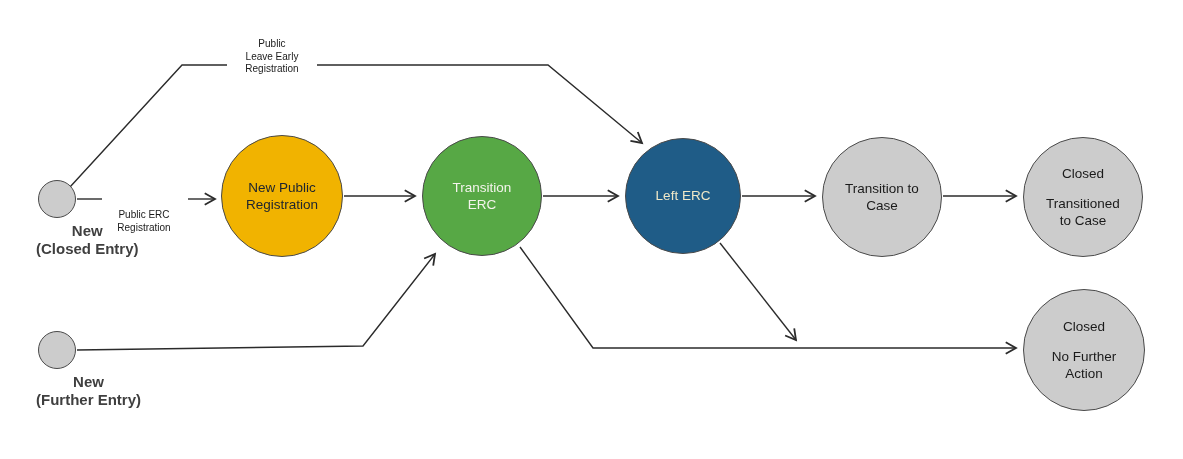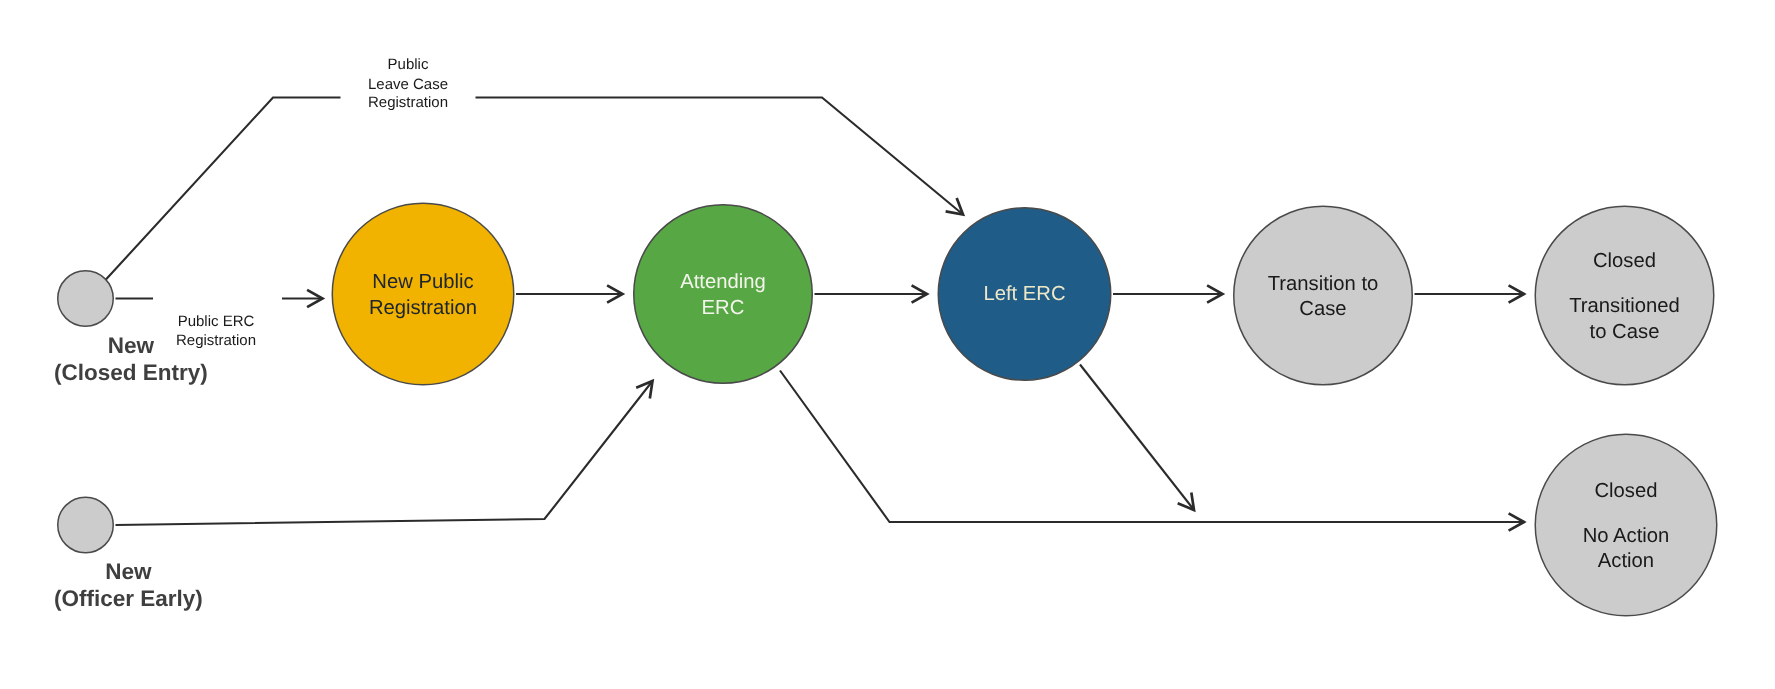--- a/index.html
+++ b/index.html
@@ -68,30 +68,30 @@
 
   <div class="node small" style="left:38px; top:180px; width:38px; height:38px;"></div>
   <div class="caption" style="left:36px; top:222px;">
     <div>New</div>
     <div>(Closed Entry)</div>
   </div>
 
   <div class="node small" style="left:38px; top:331px; width:38px; height:38px;"></div>
   <div class="caption" style="left:36px; top:373px;">
     <div>New</div>
-    <div>(Officer Early)</div>
+    <div>(Further Entry)</div>
   </div>
 
   <div class="node gold" style="left:221px; top:135px; width:122px; height:122px;">
     <div>New Public</div>
     <div>Registration</div>
   </div>
 
   <div class="node green" style="left:422px; top:136px; width:120px; height:120px;">
-    <div>Attending</div>
+    <div>Transition</div>
     <div>ERC</div>
   </div>
 
   <div class="node blue" style="left:625px; top:138px; width:116px; height:116px;">
     <div>Left ERC</div>
   </div>
 
   <div class="node gray" style="left:822px; top:137px; width:120px; height:120px;">
     <div>Transition to</div>
     <div>Case</div>
@@ -100,27 +100,27 @@
   <div class="node gray" style="left:1023px; top:137px; width:120px; height:120px;">
     <div>Closed</div>
     <div class="gap"></div>
     <div>Transitioned</div>
     <div>to Case</div>
   </div>
 
   <div class="node gray" style="left:1023px; top:289px; width:122px; height:122px;">
     <div>Closed</div>
     <div class="gap"></div>
-    <div>No Action</div>
+    <div>No Further</div>
     <div>Action</div>
   </div>
 
   <div class="edge-label" style="left:272px; top:38px;">
     <div>Public</div>
-    <div>Leave Case</div>
+    <div>Leave Early</div>
     <div>Registration</div>
   </div>
 
   <div class="edge-label" style="left:144px; top:180px;margin-top:29px;">
     <div>Public ERC</div>
     <div>Registration</div>
   </div>
 
 </div>
 

